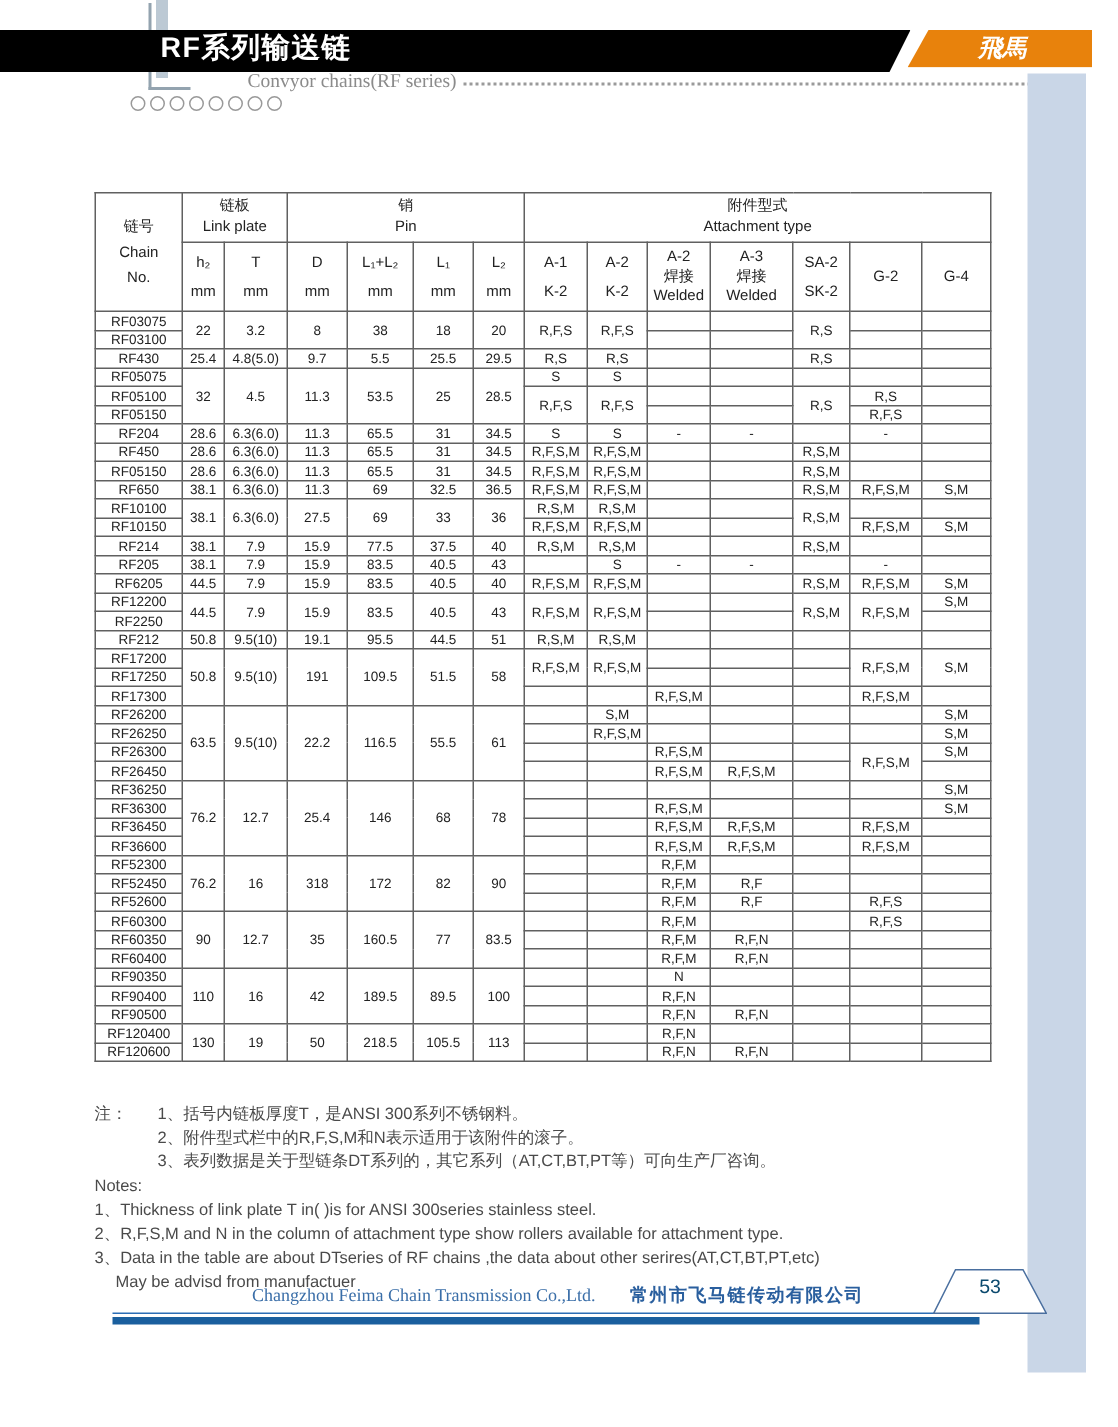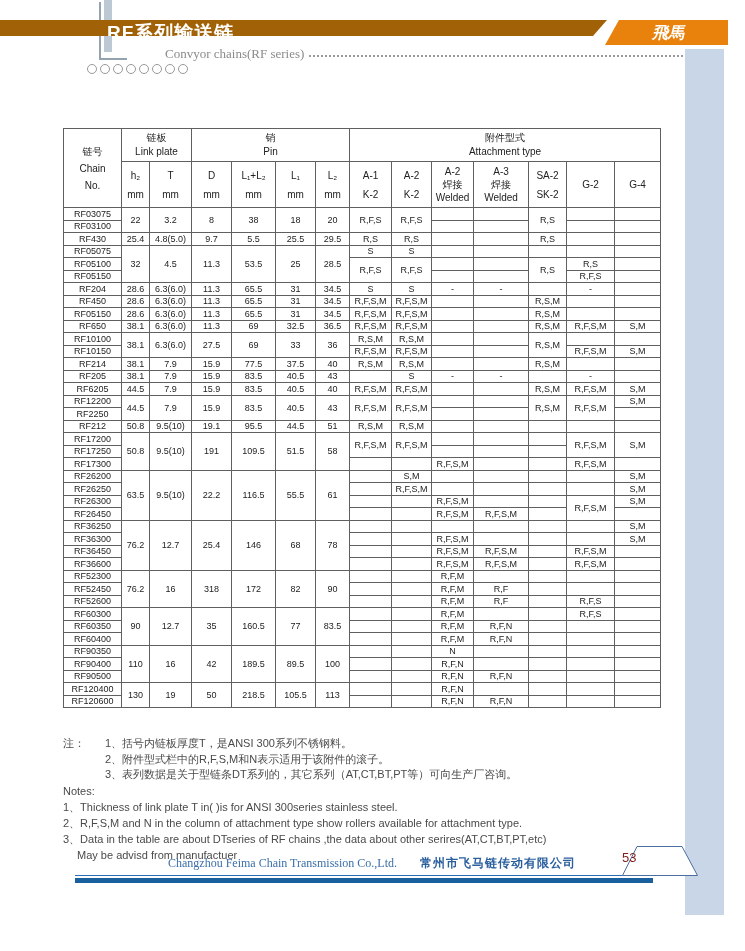--- a/index.html
+++ b/index.html
@@ -5,21 +5,21 @@
   html,body{margin:0;padding:0;background:#fff;}
   .page{position:relative;width:745px;height:951px;background:#ffffff;overflow:hidden;
         font-family:"Liberation Sans",sans-serif;}
 
   
   .bracket{position:absolute;left:99px;top:2px;width:26px;height:56px;
            border-left:2px solid #93a3af;border-bottom:2px solid #93a3af;}
   .bracket-bar{position:absolute;left:104px;top:0;width:8px;height:52px;background:#bcc9d4;}
 
   
-  .banner{position:absolute;left:0;top:20px;width:607px;height:16px;background:#a16207;
+  .banner{position:absolute;left:0;top:20px;width:607px;height:28px;background:#000000;
           clip-path:polygon(0 0,100% 0,calc(100% - 14px) 100%,0 100%);}
   .banner-title{position:absolute;left:107px;top:1px;color:#fff;font-size:19px;font-weight:bold;
           letter-spacing:1px;line-height:24px;white-space:nowrap;}
   .logo-band{position:absolute;left:605px;top:20px;width:123px;height:25px;background:#e8820c;
           clip-path:polygon(14px 0,100% 0,100% 100%,0 100%);}
   .logo-text{position:absolute;left:28px;top:0;width:70px;text-align:center;color:#fff;
           font-family:"Liberation Serif",serif;font-style:italic;font-weight:bold;
           font-size:16px;line-height:25px;white-space:nowrap;}
 
   .subtitle-row{position:absolute;left:118px;top:46px;width:542px;display:flex;align-items:center;margin-left:47px;}
@@ -53,21 +53,21 @@
   .note-cont{padding-left:14px;}
 
   
   .footer-en{position:absolute;left:168px;top:856px;font-family:"Liberation Serif",serif;
           font-size:12px;color:#3a6ea8;white-space:nowrap;}
   .footer-zh{position:absolute;left:420px;top:855px;font-family:"Liberation Serif",serif;
           font-size:12px;font-weight:bold;letter-spacing:1px;color:#2a5f9e;white-space:nowrap;}
   .footer-thin{position:absolute;left:75px;top:875px;width:578px;height:1px;background:#2a6db5;}
   .footer-thick{position:absolute;left:75px;top:878px;width:578px;height:5px;background:#1a5f9e;}
   .page-tab{position:absolute;left:622px;top:846px;width:76px;height:30px;}
-  .page-num{position:absolute;left:0;top:4px;width:76px;font-size:13px;color:#7f1d1d;}
+  .page-num{position:absolute;left:0;top:4px;width:76px;text-align:center;font-size:13px;color:#0c4a6e;}
 </style>
 </head>
 <body>
 
 <div class="page">
 
   <div class="bracket"></div>
   <div class="bracket-bar"></div>
 
   <div class="banner">

